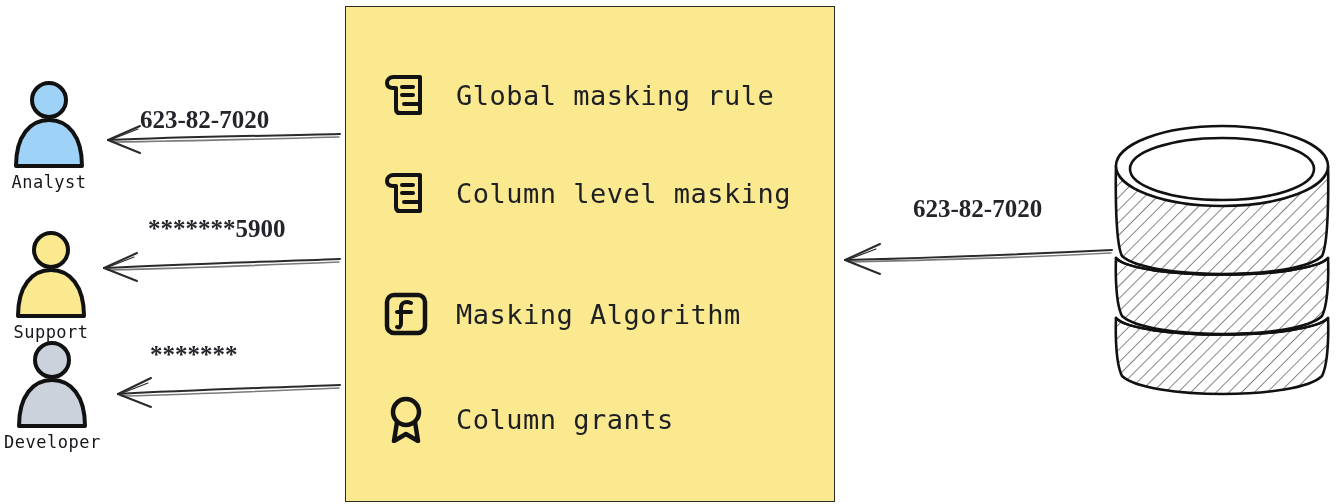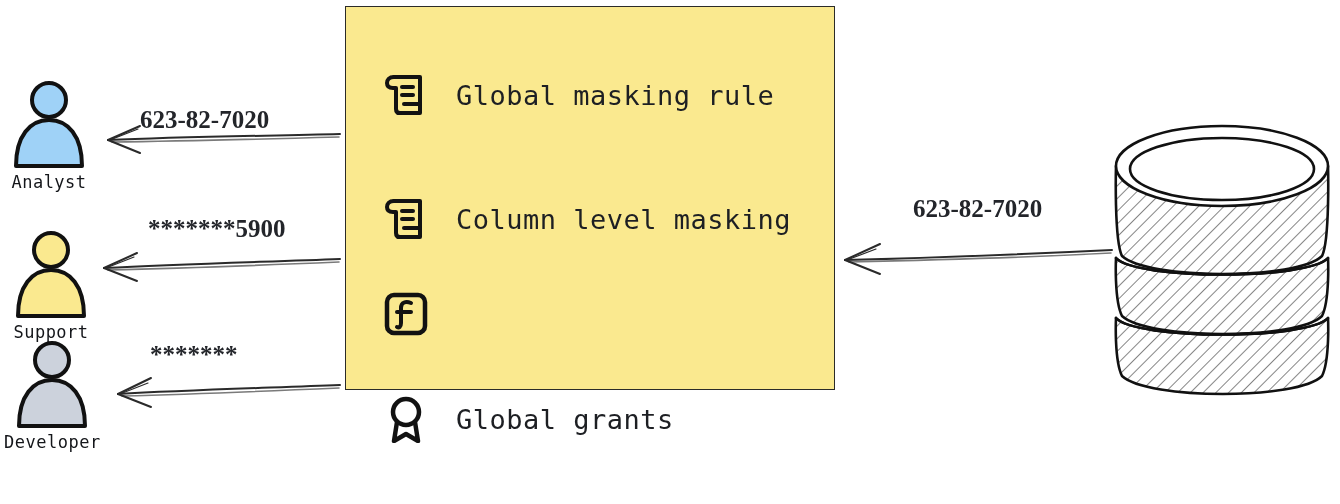--- a/index.html
+++ b/index.html
@@ -31,31 +31,31 @@
     font-weight:700;font-size:25px;color:#23252a;
     letter-spacing:0px;white-space:nowrap;
   }
   #label-analyst{left:140px;top:106px;}
   #label-support{left:148px;top:215px;}
   #label-developer{left:150px;top:341px;}
   #label-db{left:913px;top:195px;}
 
   
   #panel{
-    position:absolute;left:345px;top:6px;width:490px;height:384px;
+    position:absolute;left:345px;top:6px;width:490px;height:496px;
     background:#fae98f;border:1.6px solid #2b2b28;box-sizing:border-box;
   }
   .panel-row{position:absolute;display:flex;align-items:center;gap:26px;left:36px;}
   .panel-row .picon{width:48px;height:48px;flex:0 0 48px;display:block;}
   .panel-row .ptext{
     font-family:"DejaVu Sans Mono", monospace;
     font-size:27px;color:#1d1f23;letter-spacing:.5px;white-space:nowrap;
   }
   #row-0{top:64px;}
-  #row-1{top:188px;}
+  #row-1{top:162px;}
   #row-2{top:283px;}
   #row-3{top:388px;}
 
   
   #database{position:absolute;left:1108px;top:118px;width:228px;height:290px;}
 </style>
 </head>
 <body>
 
 <div id="stage">
@@ -153,28 +153,29 @@
       </svg>
       <div class="ptext">Column level masking</div>
     </div>
 
     <div class="panel-row" id="row-2">
       <svg class="picon" viewBox="0 0 48 48">
         <rect x="5" y="5" width="38" height="38" rx="7" fill="none" stroke="#121212" stroke-width="4.5"></rect>
         <path d="M29,13 C24,11 19,12 19,18 L19,33 C19,37 17,38 15,37" fill="none" stroke="#121212" stroke-width="4" stroke-linecap="round"></path>
         <path d="M15,22 L29,22" fill="none" stroke="#121212" stroke-width="4" stroke-linecap="round"></path>
       </svg>
+      <div class="ptext">Masking Algorithm</div>
     </div>
 
     <div class="panel-row" id="row-3">
       <svg class="picon" viewBox="0 0 48 48">
         <circle cx="24" cy="17" r="13" fill="none" stroke="#121212" stroke-width="4.5"></circle>
         <path d="M15,27 L12,46 L24,39 L36,46 L33,27" fill="none" stroke="#121212" stroke-width="4.5" stroke-linejoin="round" stroke-linecap="round"></path>
       </svg>
-      <div class="ptext">Global grants</div>
+      <div class="ptext">Column grants</div>
     </div>
   </div>
 
   <svg id="database" viewBox="0 0 228 290">
     <defs>
       <pattern id="hatch" width="9" height="9" patternTransform="rotate(45)" patternUnits="userSpaceOnUse">
         <line x1="0" y1="0" x2="0" y2="9" stroke="#5d5d5d" stroke-width="1.5"></line>
       </pattern>
     </defs>
     <g stroke="#111" stroke-width="2.6" stroke-linejoin="round" stroke-linecap="round">

